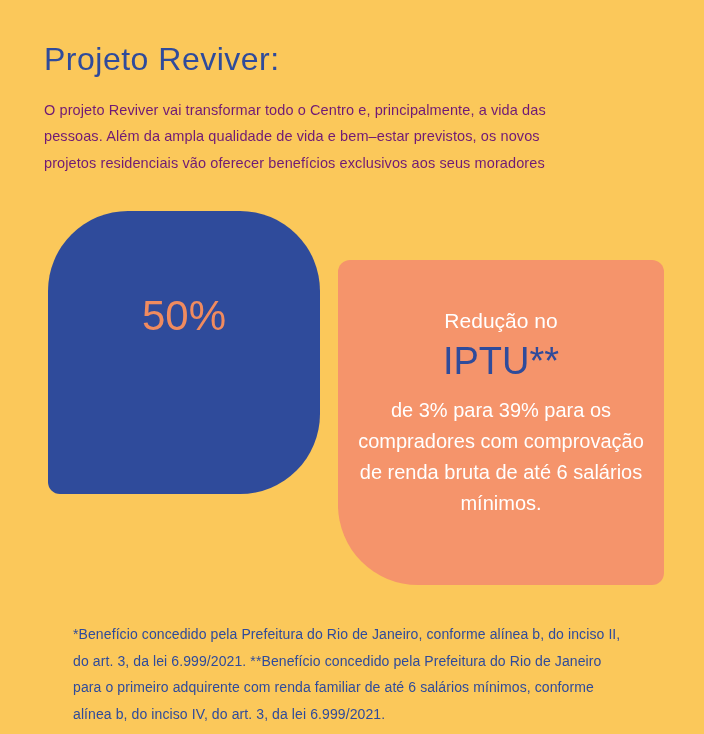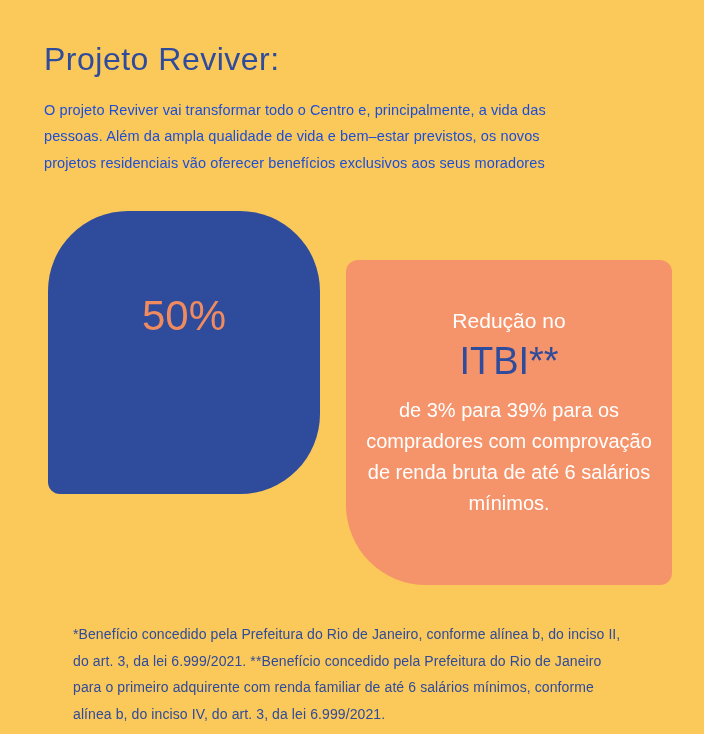--- a/index.html
+++ b/index.html
@@ -31,21 +31,21 @@
     color: #2F4B9B;
     letter-spacing: 0.5px;
   }
   .intro {
     position: absolute;
     left: 44px;
     top: 82px;
     width: 545px;
     font-size: 14.5px;
     line-height: 1.85;
-    color: #1d4ed8;
+    color: #701a75;
     letter-spacing: 0.1px;
   }
 
   
   .card-blue {
     position: absolute;
     left: 48px;
     top: 211px;
     width: 272px;
     height: 283px;
@@ -64,21 +64,21 @@
   }
   .card-blue .lines {
     font-size: 25px;
     line-height: 1.45;
     padding: 0 18px;
   }
 
   
   .card-orange {
     position: absolute;
-    left: 346px;
+    left: 338px;
     top: 260px;
     width: 326px;
     height: 325px;
     background: #F5946B;
     border-radius: 12px 12px 12px 80px;
     color: #ffffff;
     text-align: center;
     box-sizing: border-box;
     padding-top: 48px;
   }
@@ -119,19 +119,19 @@
   <h1 class="title">Projeto Reviver:</h1>
 
   <p class="intro">O projeto Reviver vai transformar todo o Centro e, principalmente, a vida das pessoas. Além da ampla qualidade de vida e bem–estar previstos, os novos projetos residenciais vão oferecer benefícios exclusivos aos seus moradores</p>
 
   <div class="card-blue">
     <div class="big">50%</div>
   </div>
 
   <div class="card-orange">
     <div class="lead">Redução no</div>
-    <div class="big">ITBI**</div>
+    <div class="big">IPTU**</div>
     <div class="lines">de 3% para 39% para os compradores com comprovação de renda bruta de até 6 salários mínimos.</div>
   </div>
 
   <p class="footnotes">*Benefício concedido pela Prefeitura do Rio de Janeiro, conforme alínea b, do inciso II, do art. 3, da lei 6.999/2021. **Benefício concedido pela Prefeitura do Rio de Janeiro para o primeiro adquirente com renda familiar de até 6 salários mínimos, conforme alínea b, do inciso IV, do art. 3, da lei 6.999/2021.</p>
 
 </div>
 
 </body></html>

